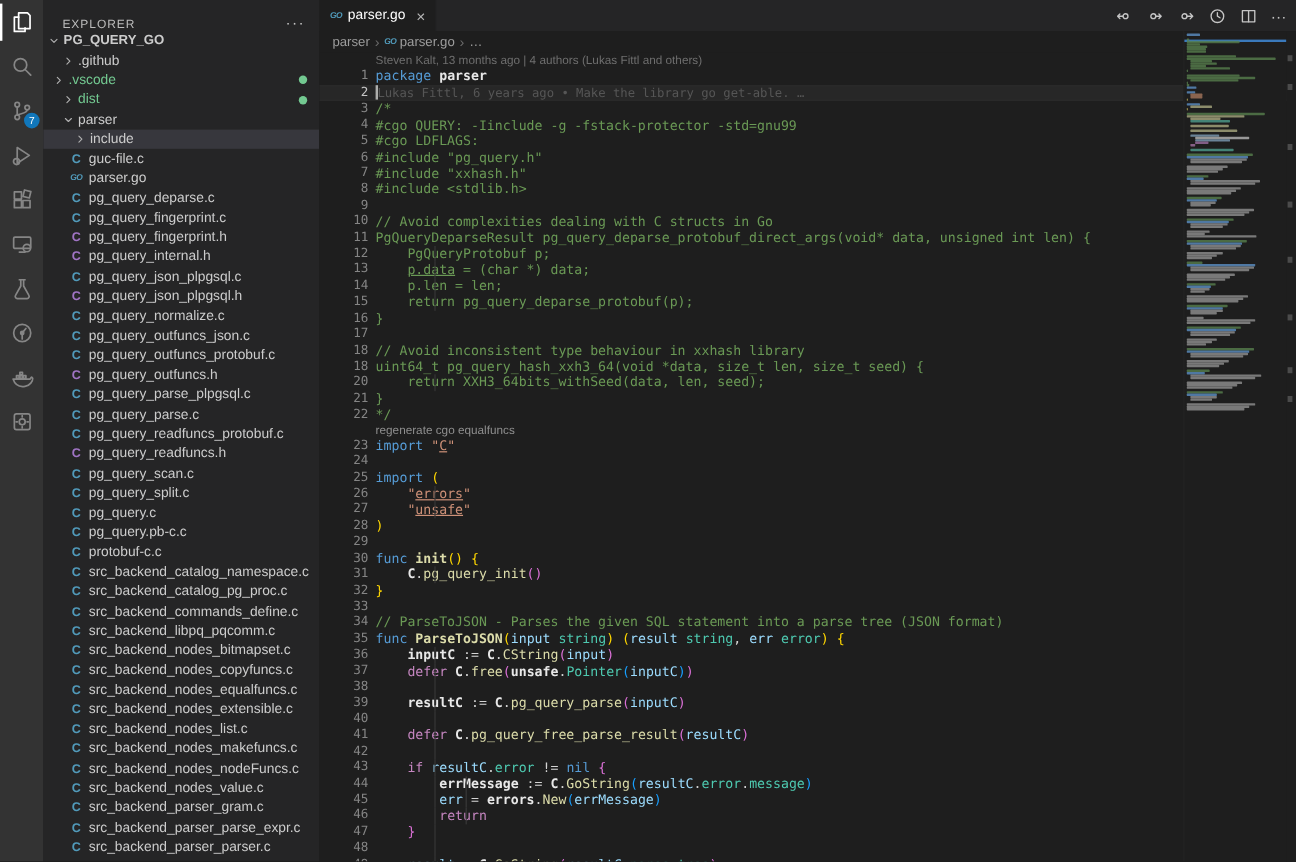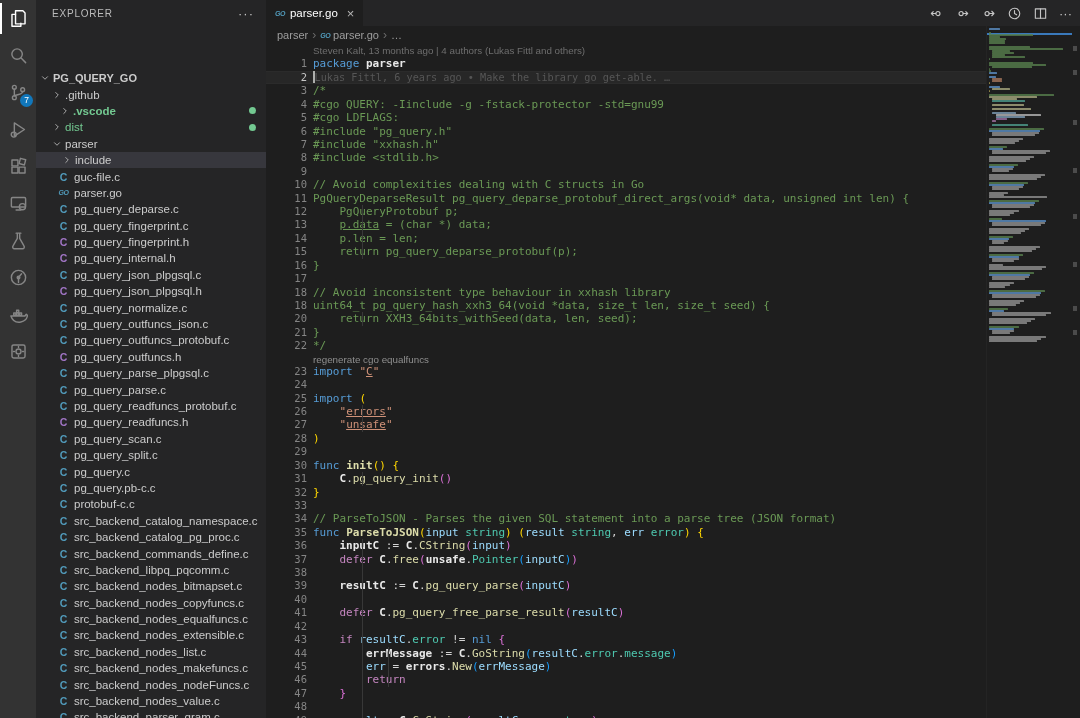--- a/index.html
+++ b/index.html
@@ -10,21 +10,21 @@
   
   #activitybar { position:absolute; left:0; top:0; width:36px; height:718px; background:#333333; z-index:5; }
   .ab-item { position:relative; width:36px; height:37px; display:flex; align-items:center; justify-content:center; color:#868686; cursor:pointer; }
   .ab-item.active { color:#ffffff; }
   .ab-item.active::before { content:""; position:absolute; left:0; top:3px; bottom:3px; width:2px; background:#ffffff; }
   .ab-item svg { width:19px; height:19px; }
   .ab-badge { position:absolute; right:3px; bottom:4px; min-width:13px; height:13px; border-radius:7px; background:#1177bb; color:#fff; font-size:8.5px; line-height:13px; text-align:center; padding:0 2px; }
 
   
   #sidebar { position:absolute; left:36px; top:0; width:230px; height:718px; background:#252526; z-index:4; overflow:hidden; }
-  #explorer-header { height:26px; display:flex; align-items:center; justify-content:space-between; padding:0 12px 0 16px; }
+  #explorer-header { height:26px; display:flex; align-items:flex-end; justify-content:space-between; padding:0 12px 0 16px; }
   #explorer-title { font-size:10px; letter-spacing:0.8px; color:#bbbbbb; }
   #explorer-more { color:#c5c5c5; font-size:13px; letter-spacing:1px; cursor:pointer; }
   .tree-row { position:relative; height:16.4px; display:flex; align-items:center; color:#cccccc; font-size:11.5px; cursor:pointer; white-space:nowrap; }
   .tree-row.selected { background:#37373d; }
   .tree-row .chev { width:10px; height:10px; margin-right:3px; flex:none; color:#b0b0b0; }
   .tree-row .chev svg { width:10px; height:10px; display:block; }
   .tree-row .chev.open svg { transform:rotate(90deg); }
   .tree-row.root { font-weight:bold; font-size:11px; color:#cccccc; }
   .tree-row .ficon { width:13px; margin-right:4px; flex:none; font-weight:bold; font-size:10.5px; text-align:center; }
   .ficon.c  { color:#519aba; }
@@ -149,37 +149,37 @@
         </svg>
       </div>
     </div>
 
   <div id="sidebar">
     <div id="explorer-header">
       <span id="explorer-title">EXPLORER</span>
       <span id="explorer-more">···</span>
     </div>
     <div id="tree">
-        <div class="tree-row root" style="padding-left: 4px; margin-top: 44px;">
+        <div class="tree-row root" style="padding-left: 4px;">
           <span class="chev open">
             <svg viewBox="0 0 16 16" fill="none" stroke="currentColor" stroke-width="1.5" stroke-linecap="round" stroke-linejoin="round">
               <path d="M6 4l4 4-4 4"></path>
             </svg>
           </span>
           <span class="lbl">PG_QUERY_GO</span>
         </div>
         <div class="tree-row" style="padding-left: 16px;">
           <span class="chev">
             <svg viewBox="0 0 16 16" fill="none" stroke="currentColor" stroke-width="1.5" stroke-linecap="round" stroke-linejoin="round">
               <path d="M6 4l4 4-4 4"></path>
             </svg>
           </span>
           <span class="lbl">.github</span>
         </div>
-        <div class="tree-row" style="padding-left: 24px; font-weight: bold;">
+        <div class="tree-row" style="padding-left: 8px;">
           <span class="chev">
             <svg viewBox="0 0 16 16" fill="none" stroke="currentColor" stroke-width="1.5" stroke-linecap="round" stroke-linejoin="round">
               <path d="M6 4l4 4-4 4"></path>
             </svg>
           </span>
           <span class="lbl green">.vscode</span>
           <span class="git-dot"></span>
         </div>
         <div class="tree-row" style="padding-left: 16px;">
           <span class="chev">

